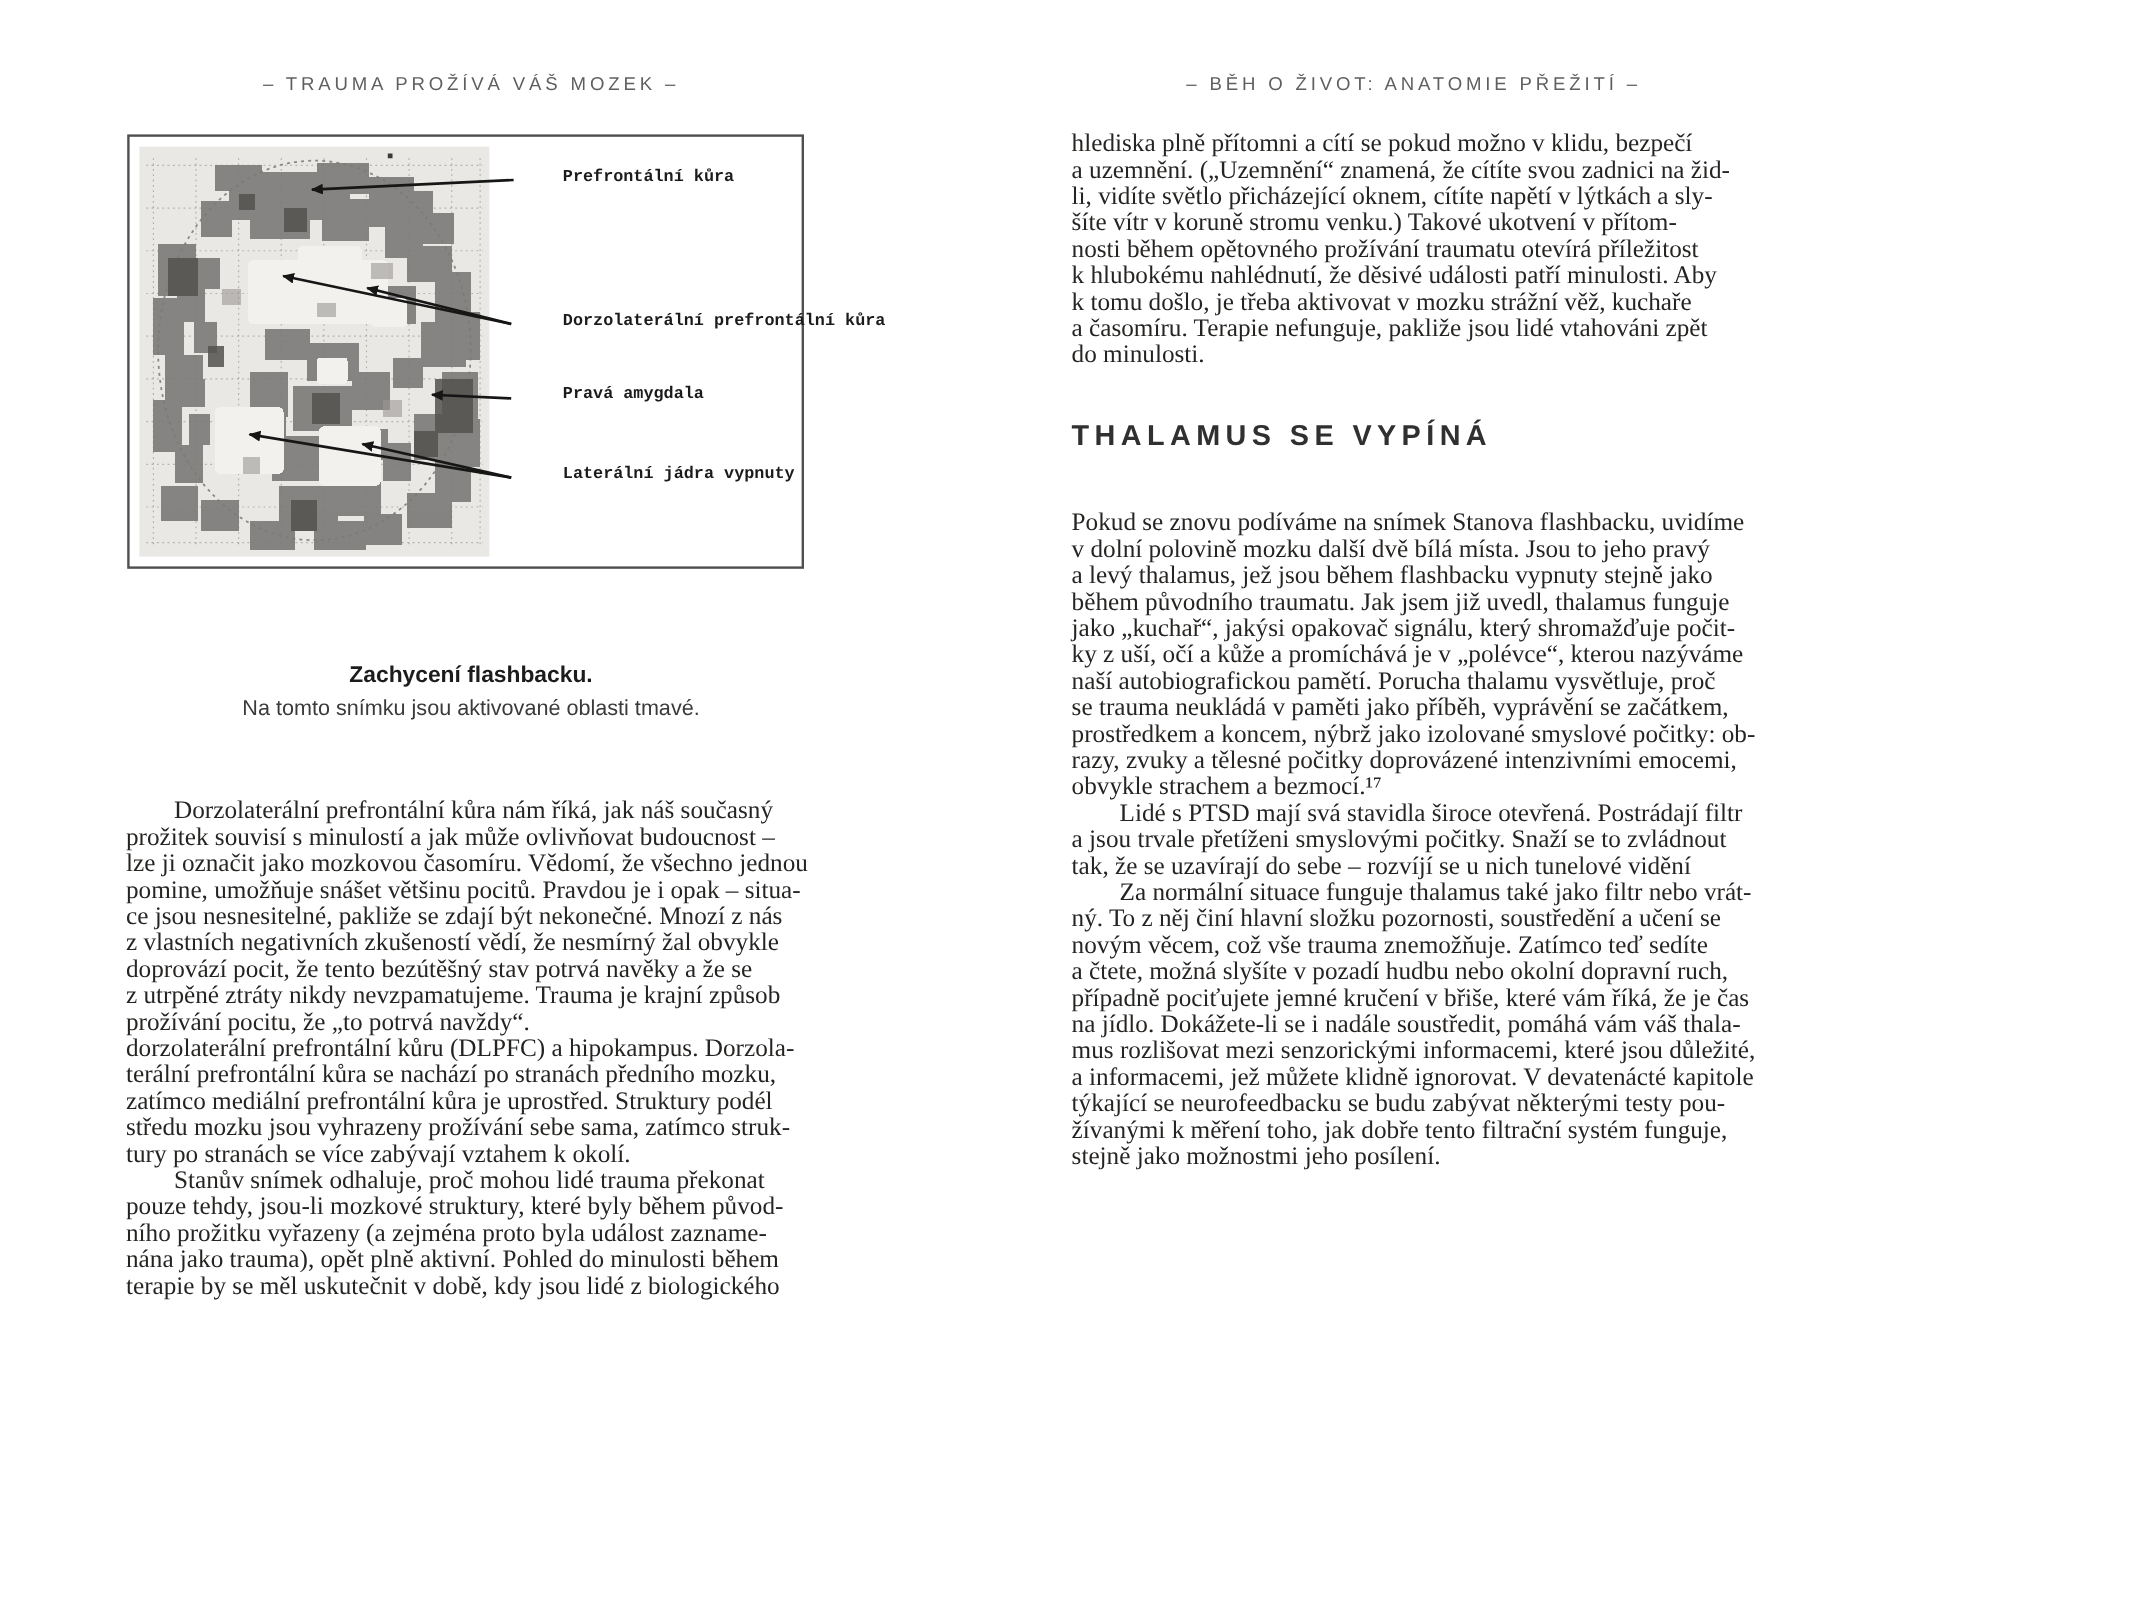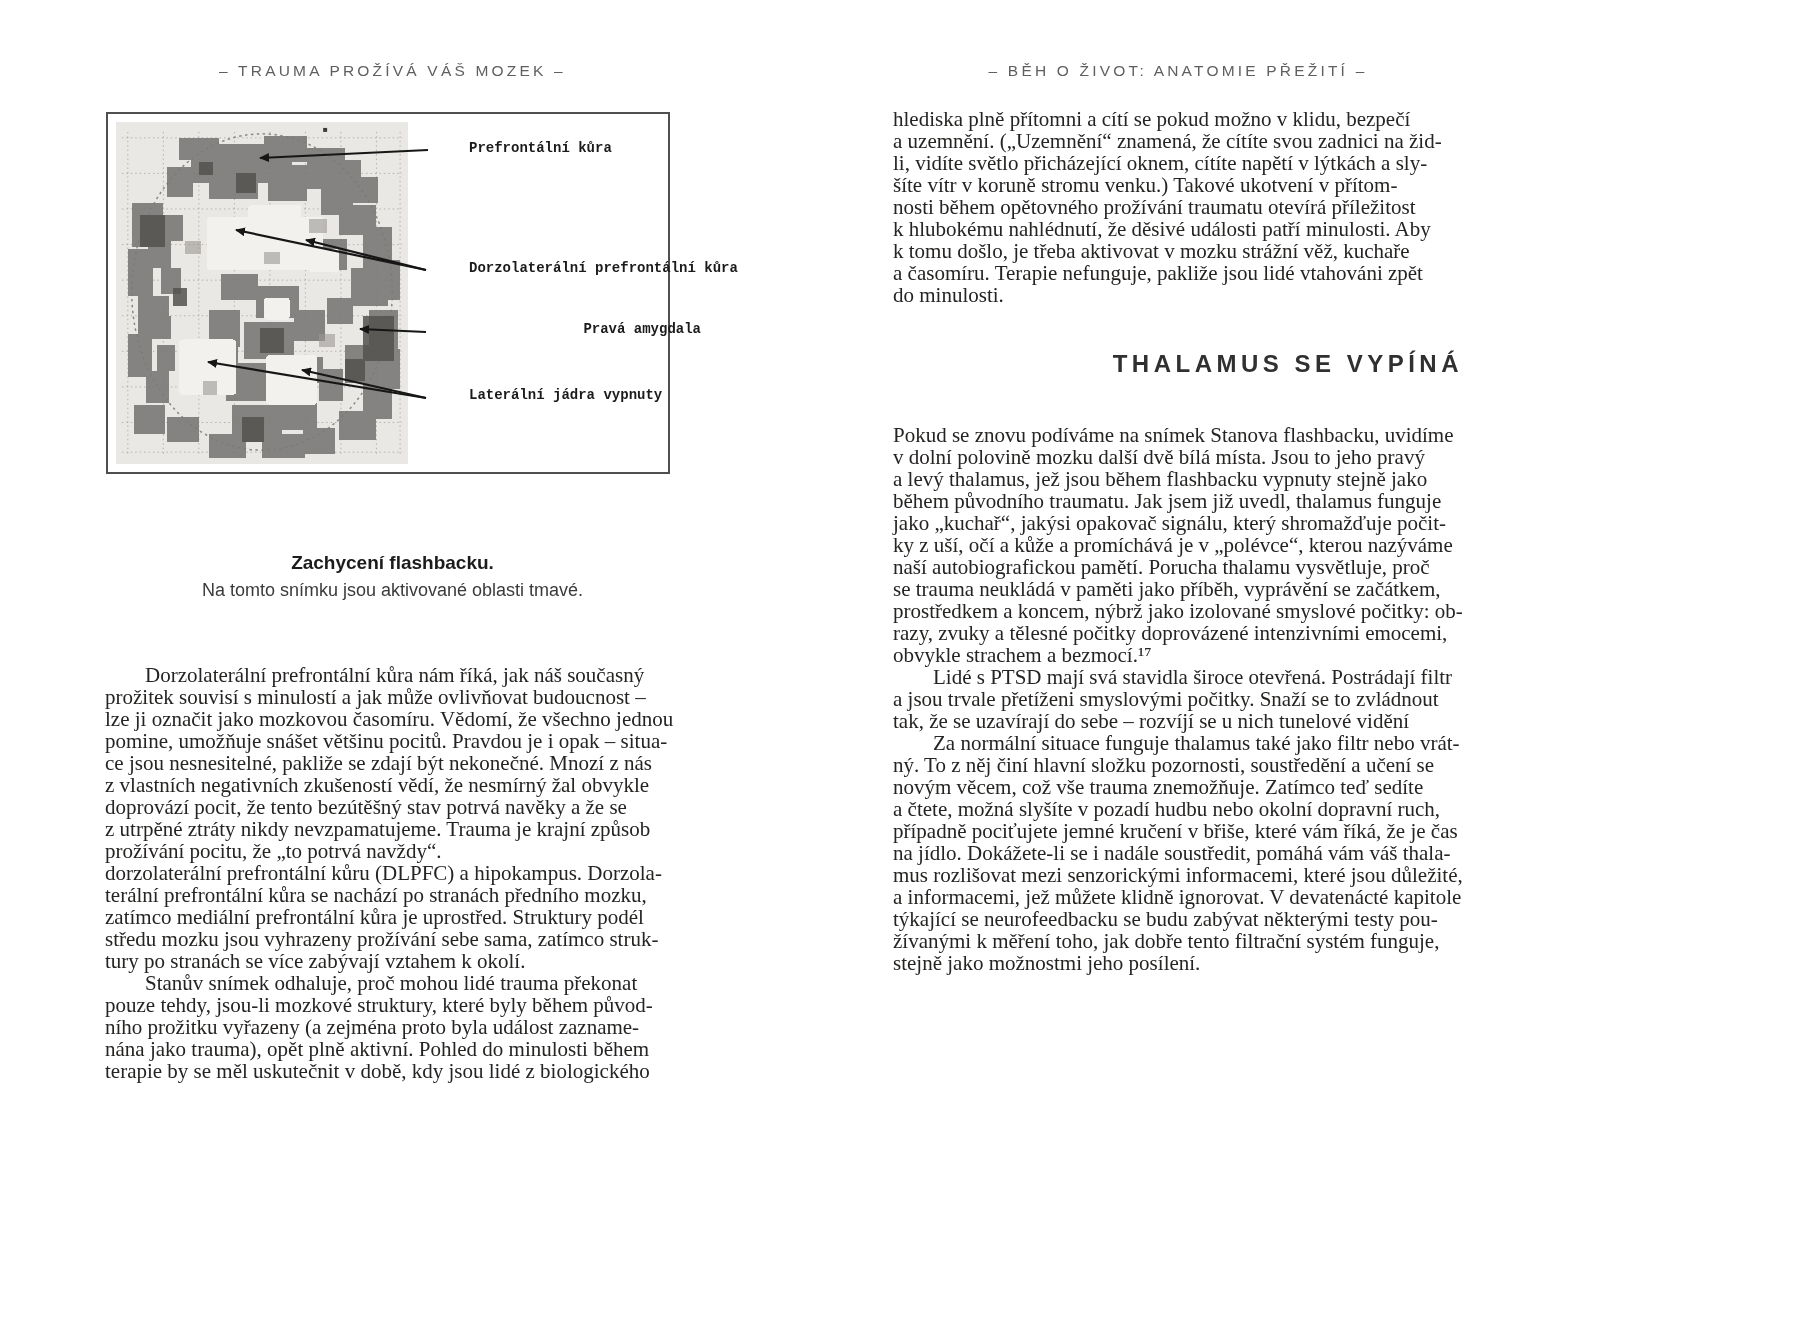--- a/index.html
+++ b/index.html
@@ -16,36 +16,36 @@
   
   .fig{position:absolute;left:1px;top:112px;width:560px;height:358px;margin:0;
        border:2px solid #4f4f4f;background:#ffffff;}
   .scan{position:absolute;left:8px;top:8px;width:292px;height:342px;}
   .arrows{position:absolute;left:0;top:0;width:560px;height:358px;}
   .fig-label{position:absolute;left:324px;width:232px;
     font-family:Liberation Mono, monospace;font-size:14px;font-weight:700;
     color:#1b1b1b;white-space:nowrap;padding-left:37px;}
   .fig-label.l1{top:26px;}
   .fig-label.l2{top:146px;}
-  .fig-label.l3{top:207px;text-align:right;}
+  .fig-label.l3{top:207px;}
   .fig-label.l4{top:273px;}
 
   .caption{position:absolute;left:0;right:0;top:552px;text-align:center;
     font-family:"Liberation Sans",sans-serif;color:#2c2c2c;}
   .cap-title{font-size:19px;font-weight:700;color:#1c1c1c;}
   .cap-sub{font-size:18px;margin-top:6px;color:#3a3a3a;}
 
   
   .body{position:absolute;left:0;right:0;}
   .body.left-body{top:664px;}
   .body.right-body{top:108px;}
   .para{margin:0;font-size:21px;line-height:22px;white-space:pre-line;
         text-align:left;color:#262422;}
   .para.indent{text-indent:40px;}
-  .section-heading{margin:44px 0 46px 0;text-align:right;
+  .section-heading{margin:44px 0 46px 0;text-align:left;
     font-family:"Liberation Sans",sans-serif;font-weight:700;font-size:24px;
     letter-spacing:4.5px;color:#303030;}
 
   .page-num{position:absolute;top:1236px;left:0;right:0;text-align:center;
     font-family:"Liberation Sans",sans-serif;font-size:17px;color:#454545;}
 </style>
 </head>
 <body>
 
 <div class="spread">

